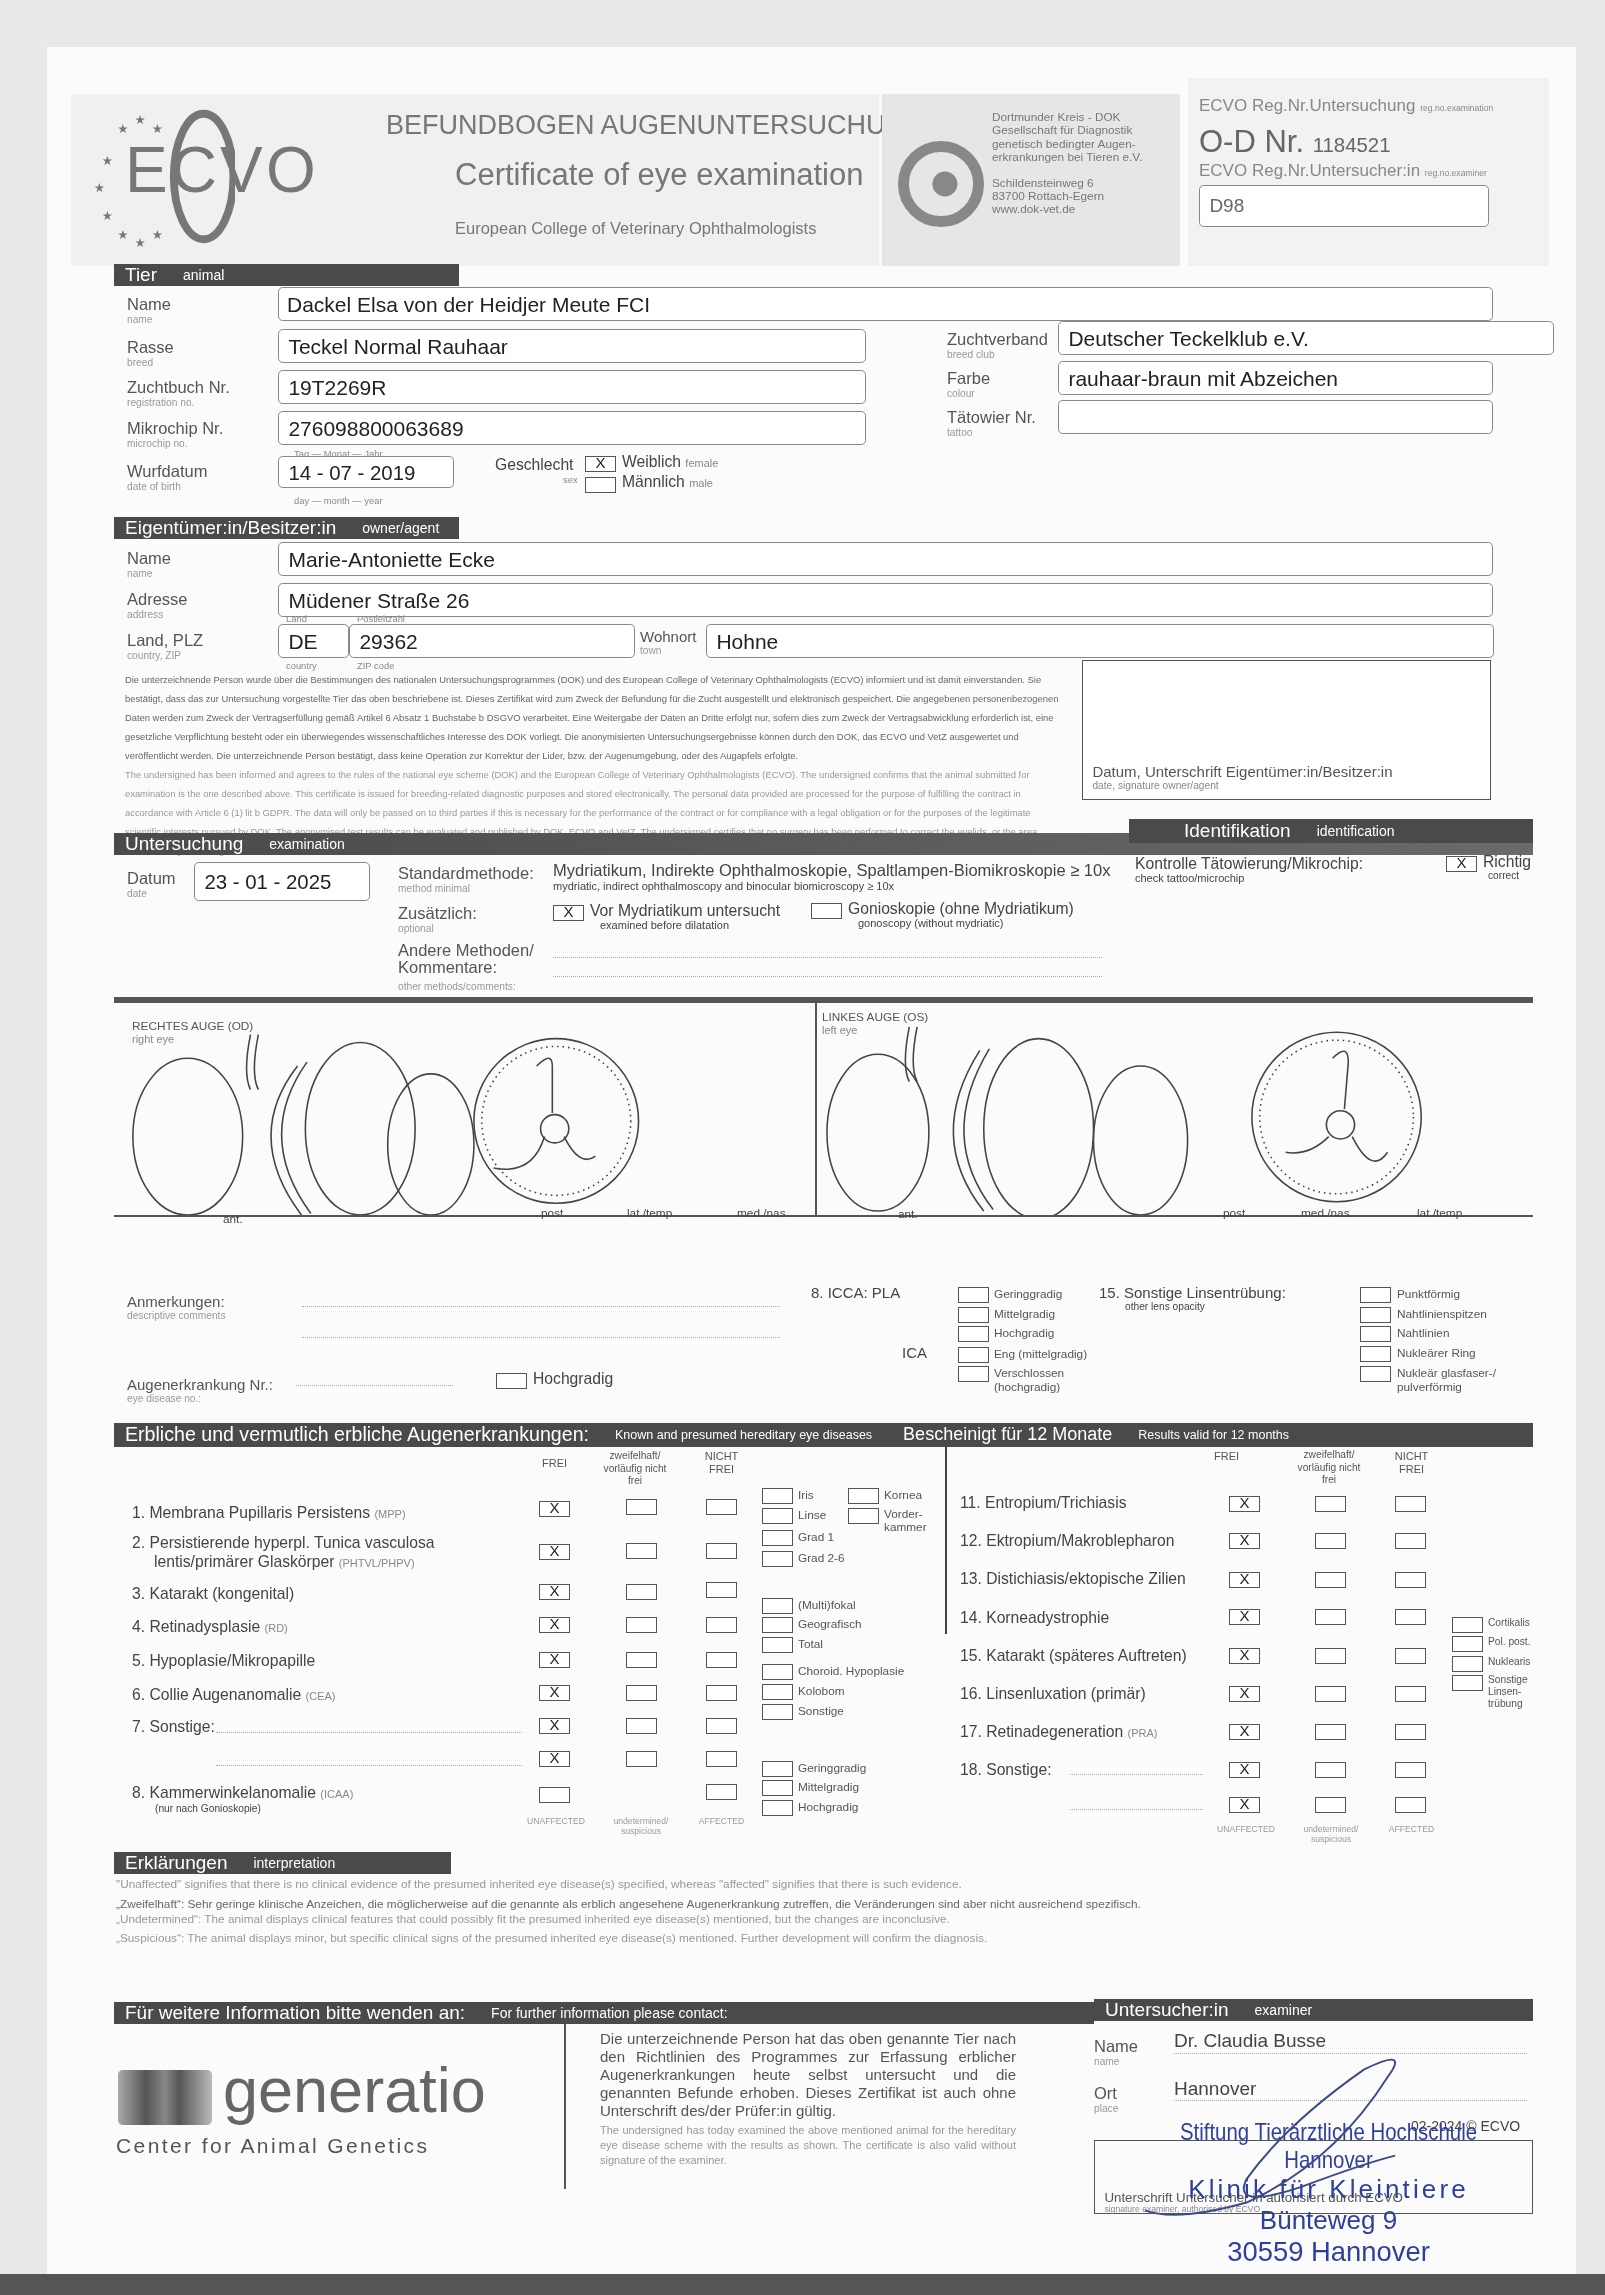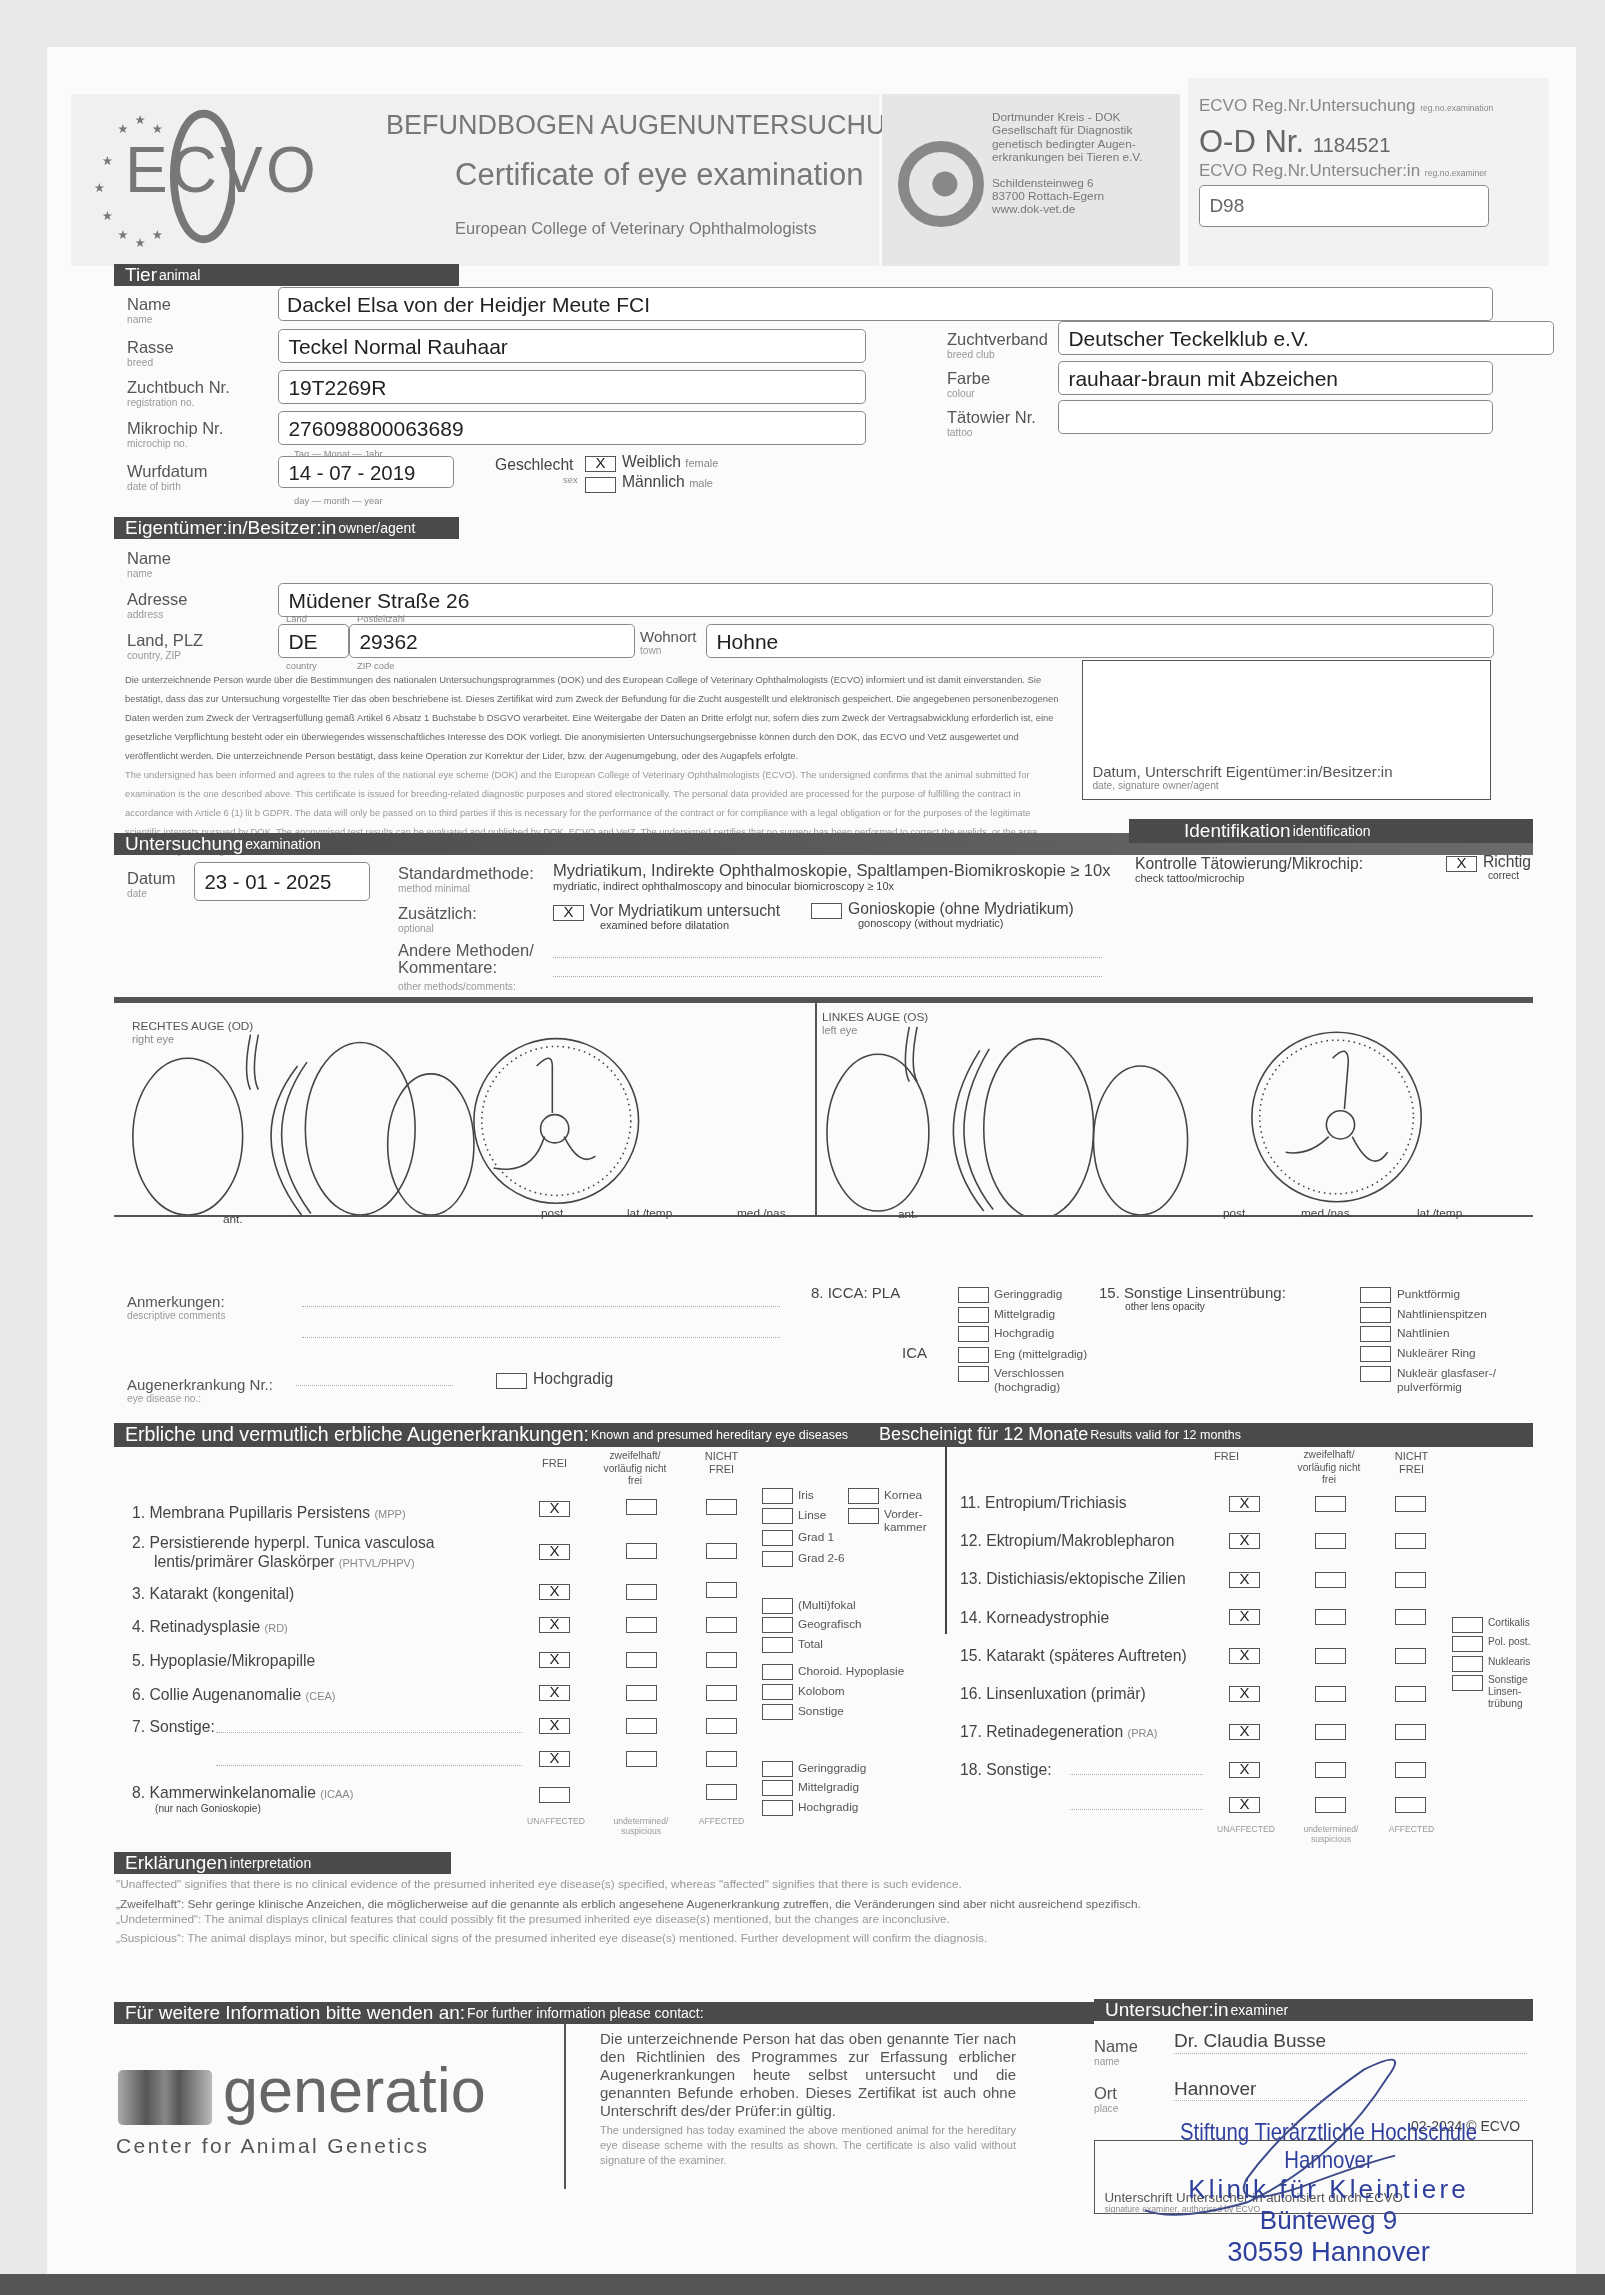--- a/index.html
+++ b/index.html
@@ -1,21 +1,21 @@
 <!DOCTYPE html>
 <html style="font-size:12.5px"><head>
 <meta charset="utf-8">
 <style>
   * { box-sizing: border-box; margin: 0; padding: 0; }
   html, body { width: 1606px; height: 2295px; background: #e9e9e9; overflow: hidden; }
   body { font-family: "Liberation Sans", sans-serif; color: #333; position: relative; }
   .page { position: absolute; left: 47px; top: 47px; width: 1529px; height: 2227px; background: #fbfbfb; }
   .abs { position: absolute; }
   .bar { position: absolute; background: #4a4a4a; color: #fff; height: 22px; display: flex; align-items: center; padding-left: 11px; font-size: 19px; }
-  .bar .sub { font-size: 14px; margin-left: 2px; }
+  .bar .sub { font-size: 14px; margin-left: 26px; }
   .lbl { position: absolute; font-size: 16.5px; color: #555; line-height: 1; }
   .lbl .en { display: block; font-size: 10.2px; color: #999; margin-top: 2.4px; }
   .field { position: absolute; border: 1.2px solid #888; border-radius: 4.7px; height: 34px; background: #fff; font-size: 21px; color: #222; padding: 4.7px 9.4px; white-space: nowrap; overflow: hidden; }
   .box { position: absolute; width: 31px; height: 15.7px; border: 1.6px solid #555; background: #fff; font-size: 15px; line-height: 12.5px; text-align: center; color: #222; }
   .small { font-size: 11px; color: #888; }
   .txt { position: absolute; font-size: 15.7px; color: #444; white-space: nowrap; }
   .dots { position: absolute; border-bottom: 1.6px dotted #aaa; height: 1.6px; }
   .para { position: absolute; font-size: 9.4px; color: #666; line-height: 19px; }
   .para .en { color: #999; }
   .opt { position: absolute; font-size: 11.8px; color: #555; white-space: nowrap; }
@@ -118,20 +118,21 @@
   <div class="lbl" style="left:900px;top:323px;"><span>Farbe</span><span class="en">colour</span></div>
   <div class="field" style="left:1011px;top:314px;width:435px;">rauhaar-braun mit Abzeichen</div>
   <div class="lbl" style="left:900px;top:362px;"><span>Tätowier Nr.</span><span class="en">tattoo</span></div>
   <div class="field" style="left:1011px;top:353px;width:435px;"></div>
 
   <div class="bar" style="left:67px;top:470px;width:345px;">
     <span>Eigentümer:in/Besitzer:in</span>
       <span class="sub">owner/agent</span>
   </div>
   <div class="lbl" style="left:80px;top:503px;"><span>Name</span><span class="en">name</span></div>
+  <div class="field" style="left:231px;top:495px;width:1215px;">Marie-Antoniette Ecke</div>
   <div class="lbl" style="left:80px;top:544px;"><span>Adresse</span><span class="en">address</span></div>
   <div class="field" style="left:231px;top:536px;width:1215px;">Müdener Straße 26</div>
   <div class="lbl" style="left:80px;top:585px;"><span>Land, PLZ</span><span class="en">country, ZIP</span></div>
   <div class="field" style="left:231px;top:577px;width:71px;">DE</div>
   <div class="field" style="left:302px;top:577px;width:286px;">29362</div>
   <div class="abs small" style="left:239px;top:566px;font-size:9.4px;">Land</div>
   <div class="abs small" style="left:310px;top:566px;font-size:9.4px;">Postleitzahl</div>
   <div class="abs small" style="left:239px;top:613px;font-size:9.4px;">country</div>
   <div class="abs small" style="left:310px;top:613px;font-size:9.4px;">ZIP code</div>
   <div class="lbl" style="left:593px;top:582px;font-size:15px;"><span>Wohnort</span><span class="en">town</span></div>

